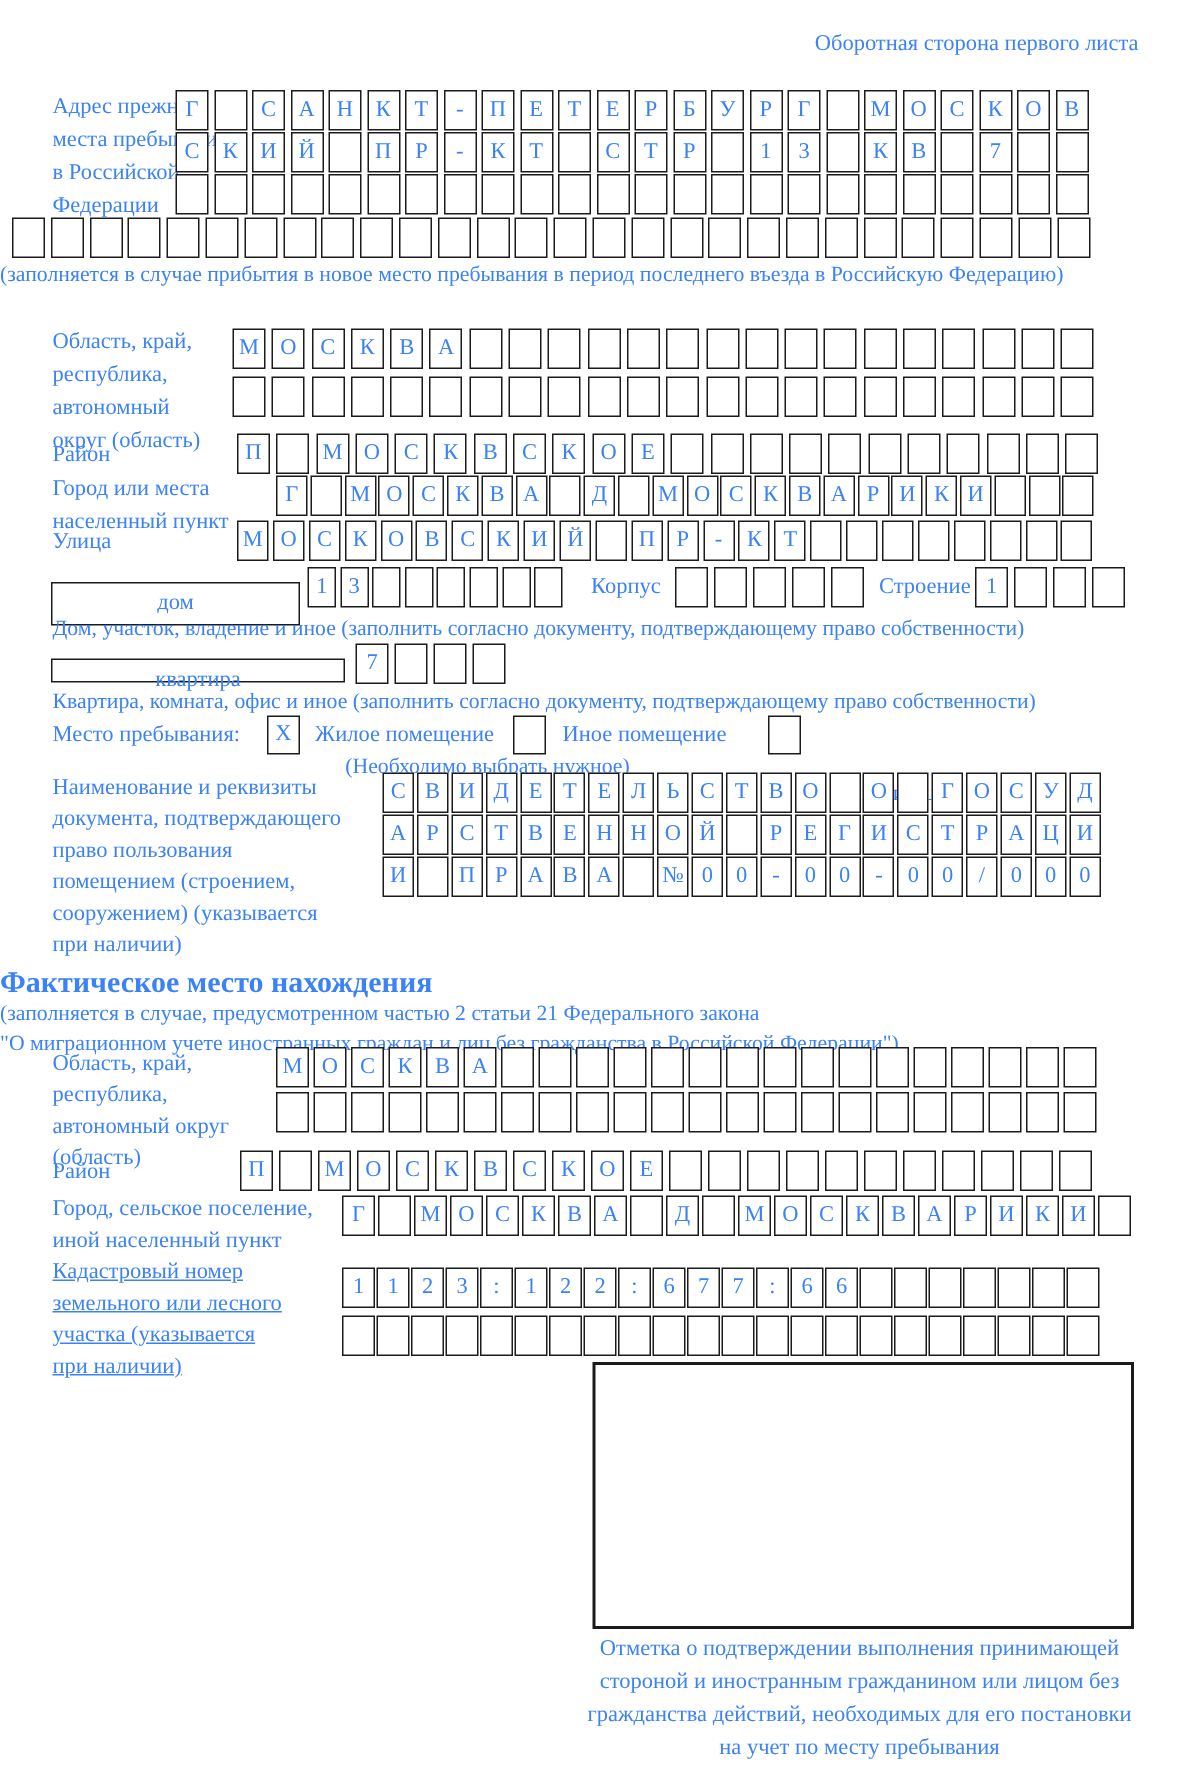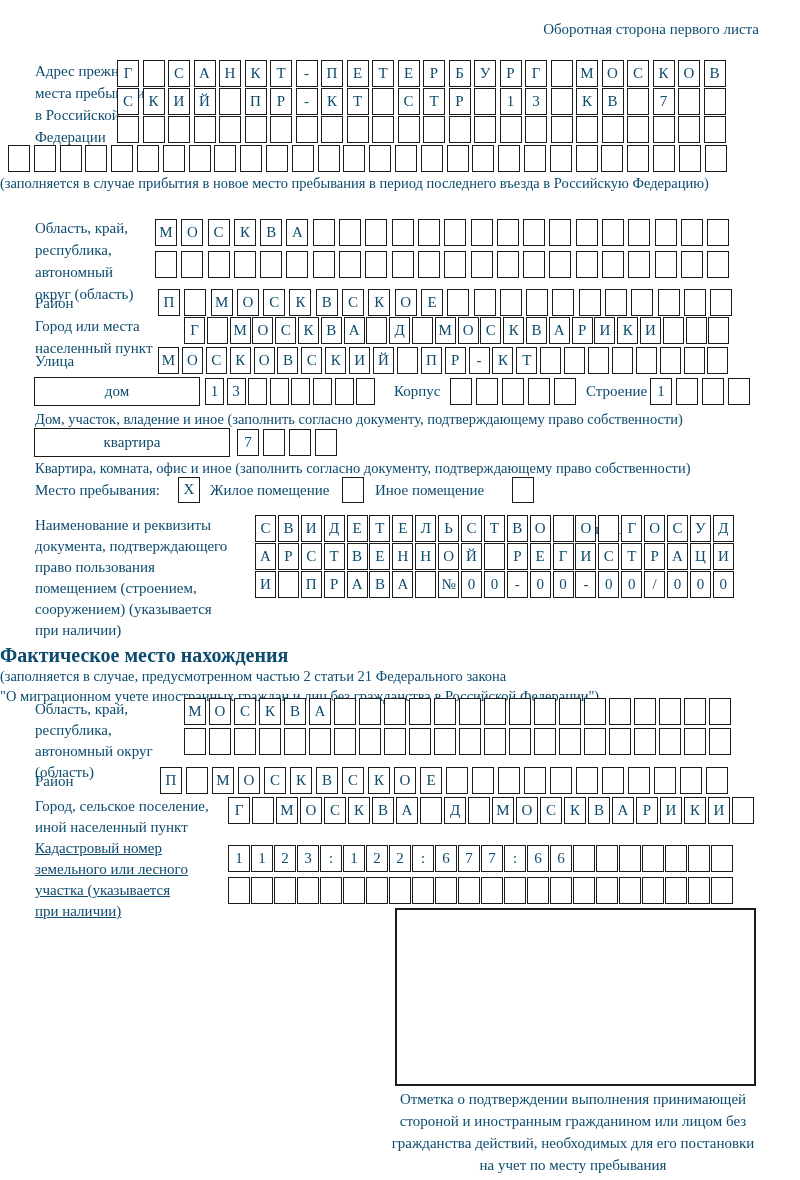--- a/index.html
+++ b/index.html
@@ -1,31 +1,31 @@
 <!DOCTYPE html>
 <html><head>
 <meta charset="utf-8">
 <style>
   html,body{margin:0;padding:0;background:#fff;}
   .page{position:relative;width:800px;height:1180px;background:#fff;overflow:hidden;
-        font-family:"Liberation Serif",serif;color:#0c4a6e;}
+        font-family:"Liberation Serif",serif;color:#3b82f6;}
   .abs{position:absolute;}
   .lbl{font-size:15px;line-height:22px;}
   .lh21{line-height:21px;}
   .ml{white-space:pre-line;}
   .center{position:absolute;left:0;width:800px;}
   .note{font-size:14.5px;}
   .title{font-weight:bold;font-size:16px;}
   .title2{font-weight:bold;font-size:20px;}
   .cells{position:absolute;display:flex;gap:var(--g,4px);}
   .cell{flex:none;box-sizing:content-box;width:var(--cw,20px);height:25px;
         border:1.6px solid #1b1b1b;font-size:15px;line-height:25px;text-align:center;
         font-family:"Liberation Serif",serif;background:#fff;}
   .wbox{position:absolute;box-sizing:border-box;border:1.6px solid #1b1b1b;
-        text-align:center;font-size:15px;line-height:26px;background:#fff;}
+        text-align:center;font-size:15px;line-height:26px;background:#fff;margin-top:11px;}
   .checkbox{position:absolute;box-sizing:border-box;width:22px;height:26px;
         border:1.6px solid #1b1b1b;text-align:center;font-size:15px;line-height:23px;background:#fff;}
   .stampbox{position:absolute;border:2px solid #1b1b1b;background:#fff;}
 </style>
 </head>
 <body>
 
 <div class="page">
 
   <div class="abs lbl" style="top:18px;right:41px;">Оборотная сторона первого листа</div>
@@ -302,36 +302,37 @@
     </div>
   <div class="abs lbl" style="left:586px;top:380px;">Строение</div>
   <div class="cells" style="left:650px;top:378px;--cw:20px;--g:4px;">
       <span class="cell">1</span>
       <span class="cell"></span>
       <span class="cell"></span>
       <span class="cell"></span>
     </div>
   <div class="abs note" style="left:35px;top:411px;">Дом, участок, владение и иное (заполнить согласно документу, подтверждающему право собственности)</div>
 
-  <div class="wbox" style="left:34px;top:428px;width:196px;height:29px;">квартира</div>
+  <div class="wbox" style="left:34px;top:428px;width:196px;height:16px;">квартира</div>
   <div class="cells" style="left:237px;top:429px;--cw:20px;--g:4px;">
       <span class="cell">7</span>
       <span class="cell"></span>
       <span class="cell"></span>
       <span class="cell"></span>
     </div>
   <div class="abs note" style="left:35px;top:460px;">Квартира, комната, офис и иное (заполнить согласно документу, подтверждающему право собственности)</div>
 
   <div class="abs lbl" style="left:35px;top:479px;">Место пребывания:</div>
   <span class="checkbox" style="left:178px;top:477px;">X</span>
   <div class="abs lbl" style="left:210px;top:479px;">Жилое помещение</div>
   <span class="checkbox" style="left:342px;top:477px;"></span>
   <div class="abs lbl" style="left:375px;top:479px;">Иное помещение</div>
   <span class="checkbox" style="left:512px;top:477px;"></span>
   <div class="abs lbl" style="left:556px;top:479px;margin-top:39px;">Организация</div>
+  <div class="abs note" style="left:110px;top:503px;width:430px;text-align:center;">(Необходимо выбрать нужное)</div>
 
   <div class="abs lbl lh21 ml" style="left:35px;top:515px;">Наименование и реквизиты
 документа, подтверждающего
 право пользования
 помещением (строением,
 сооружением) (указывается
 при наличии)</div>
   <div class="cells" style="left:255px;top:515px;--cw:19px;--g:1.9px;">
       <span class="cell">С</span>
       <span class="cell">В</span>

